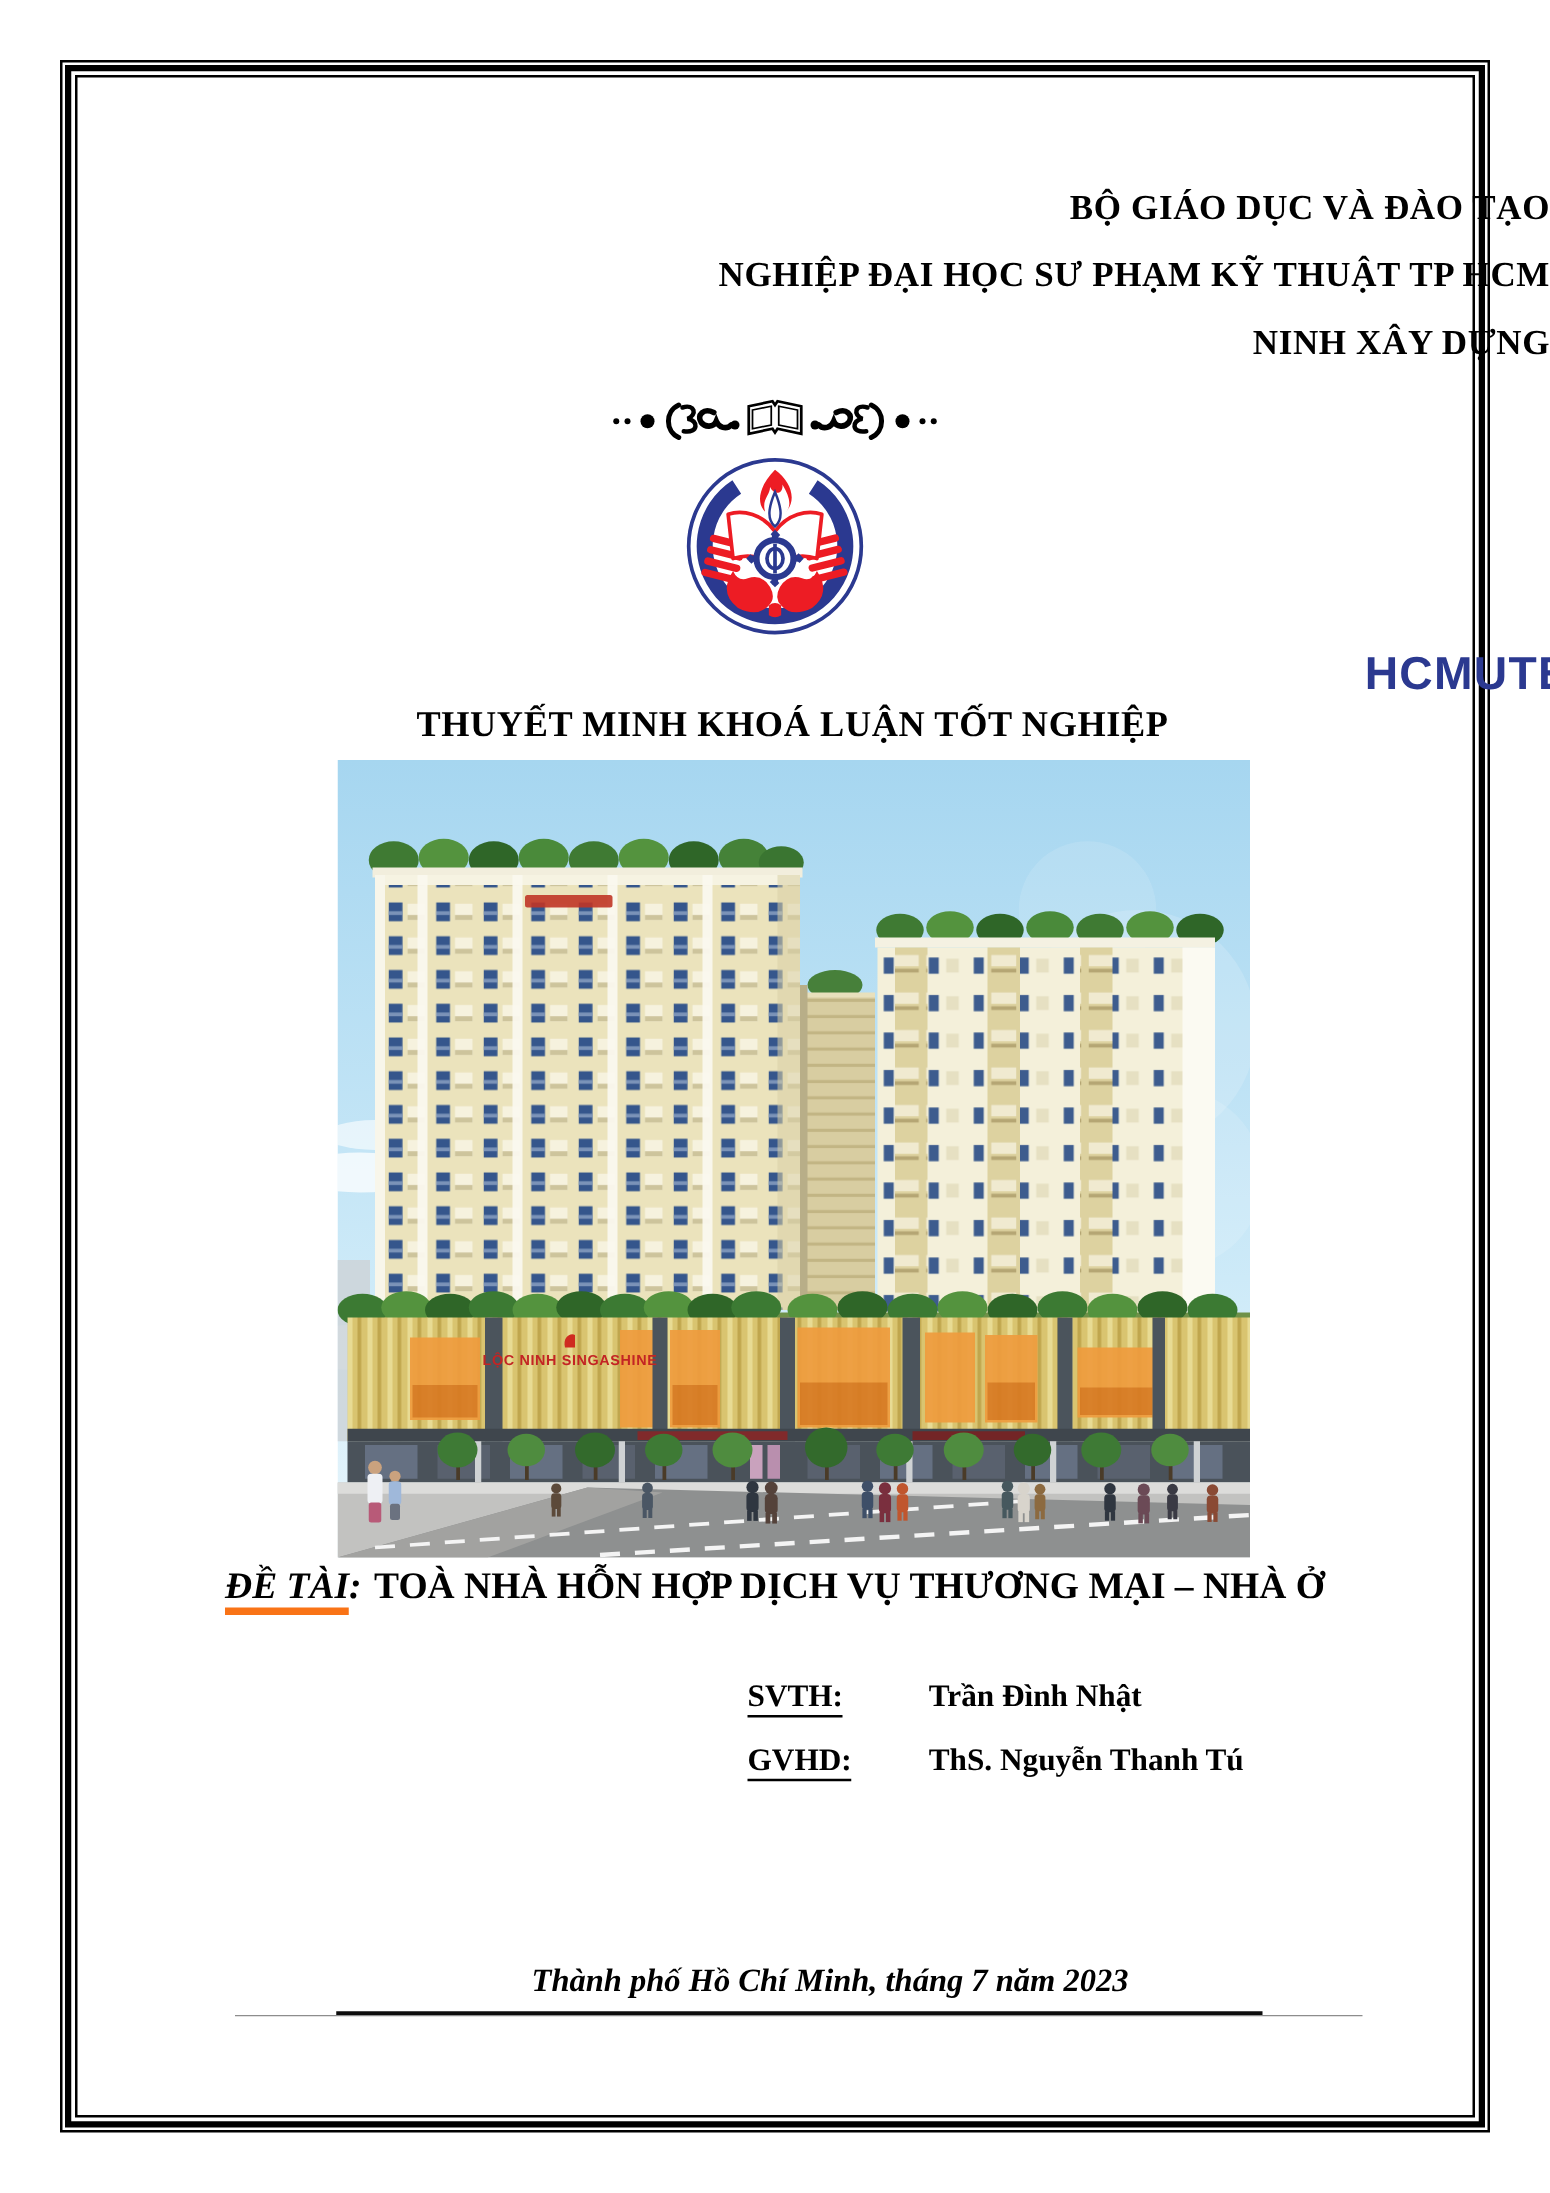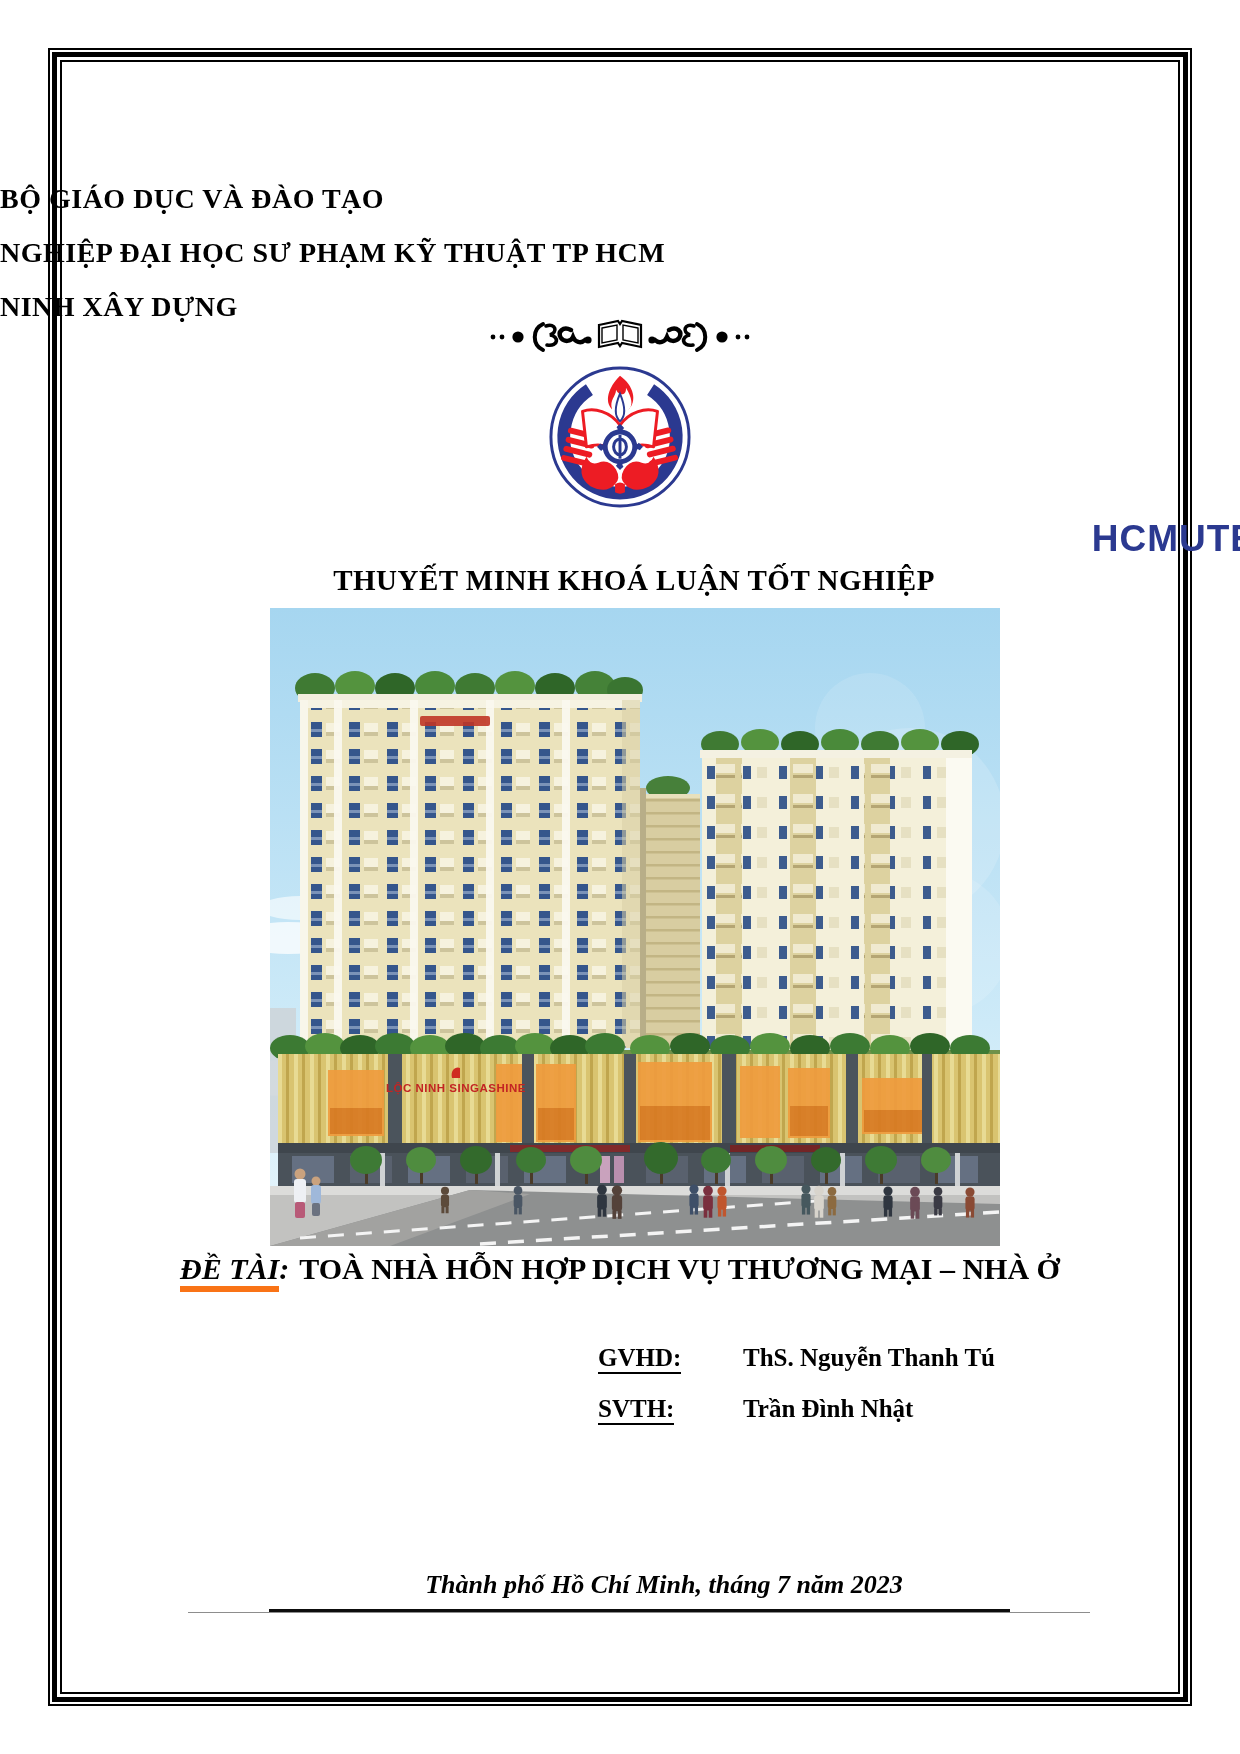--- a/index.html
+++ b/index.html
@@ -9,21 +9,21 @@
     background:#fff;
     overflow:hidden;
     font-family:"Liberation Serif",serif;
     color:#000;
   }
   
   .frame{position:absolute;left:48px;top:48px;right:48px;bottom:48px;border:2px solid #000;pointer-events:none;}
   .frame::before{content:"";position:absolute;inset:2px;border:5px solid #000;}
   .frame::after{content:"";position:absolute;inset:10px;border:2px solid #000;}
 
-  .header{position:absolute;top:152px;left:0;width:100%;text-align:left;font-weight:bold;font-size:28px;letter-spacing:.5px;margin-top:32px;}
+  .header{position:absolute;top:152px;left:0;width:100%;text-align:right;font-weight:bold;font-size:28px;letter-spacing:.5px;}
   .header .hline{line-height:30px;margin-bottom:24px;}
 
   .ornament{position:absolute;top:316px;left:50%;transform:translateX(-50%);}
 
   .logo{position:absolute;top:364px;left:50%;transform:translateX(-50%);}
 
   .wordmark{
     position:absolute;top:518px;left:0;width:100%;text-align:right;
     font-family:"Liberation Sans",sans-serif;font-weight:bold;font-size:37px;
     color:#2b3990;letter-spacing:1px;padding-left:16px;
@@ -371,27 +371,27 @@
       </g>
     </g>
   </svg>
 
   <div class="topic">
     <span class="label">ĐỀ TÀI</span><span class="colon">:</span><span class="title">TOÀ NHÀ HỖN HỢP DỊCH VỤ THƯƠNG MẠI – NHÀ Ở</span>
   </div>
 
   <div class="info">
     <div class="row">
+      <span class="lbl"><span class="u">SVTH:</span></span>
+      <span class="val">Trần Đình Nhật</span>
+    </div>
+    <div class="row">
       <span class="lbl"><span class="u">GVHD:</span></span>
       <span class="val">ThS. Nguyễn Thanh Tú</span>
     </div>
-    <div class="row">
-      <span class="lbl"><span class="u">SVTH:</span></span>
-      <span class="val">Trần Đình Nhật</span>
-    </div>
   </div>
 
   <div class="place-date">Thành phố Hồ Chí Minh, tháng 7 năm 2023</div>
 
   <div class="rule-thin"></div>
   <div class="rule-thick"></div>
 
 </div>
 
 </body></html>

